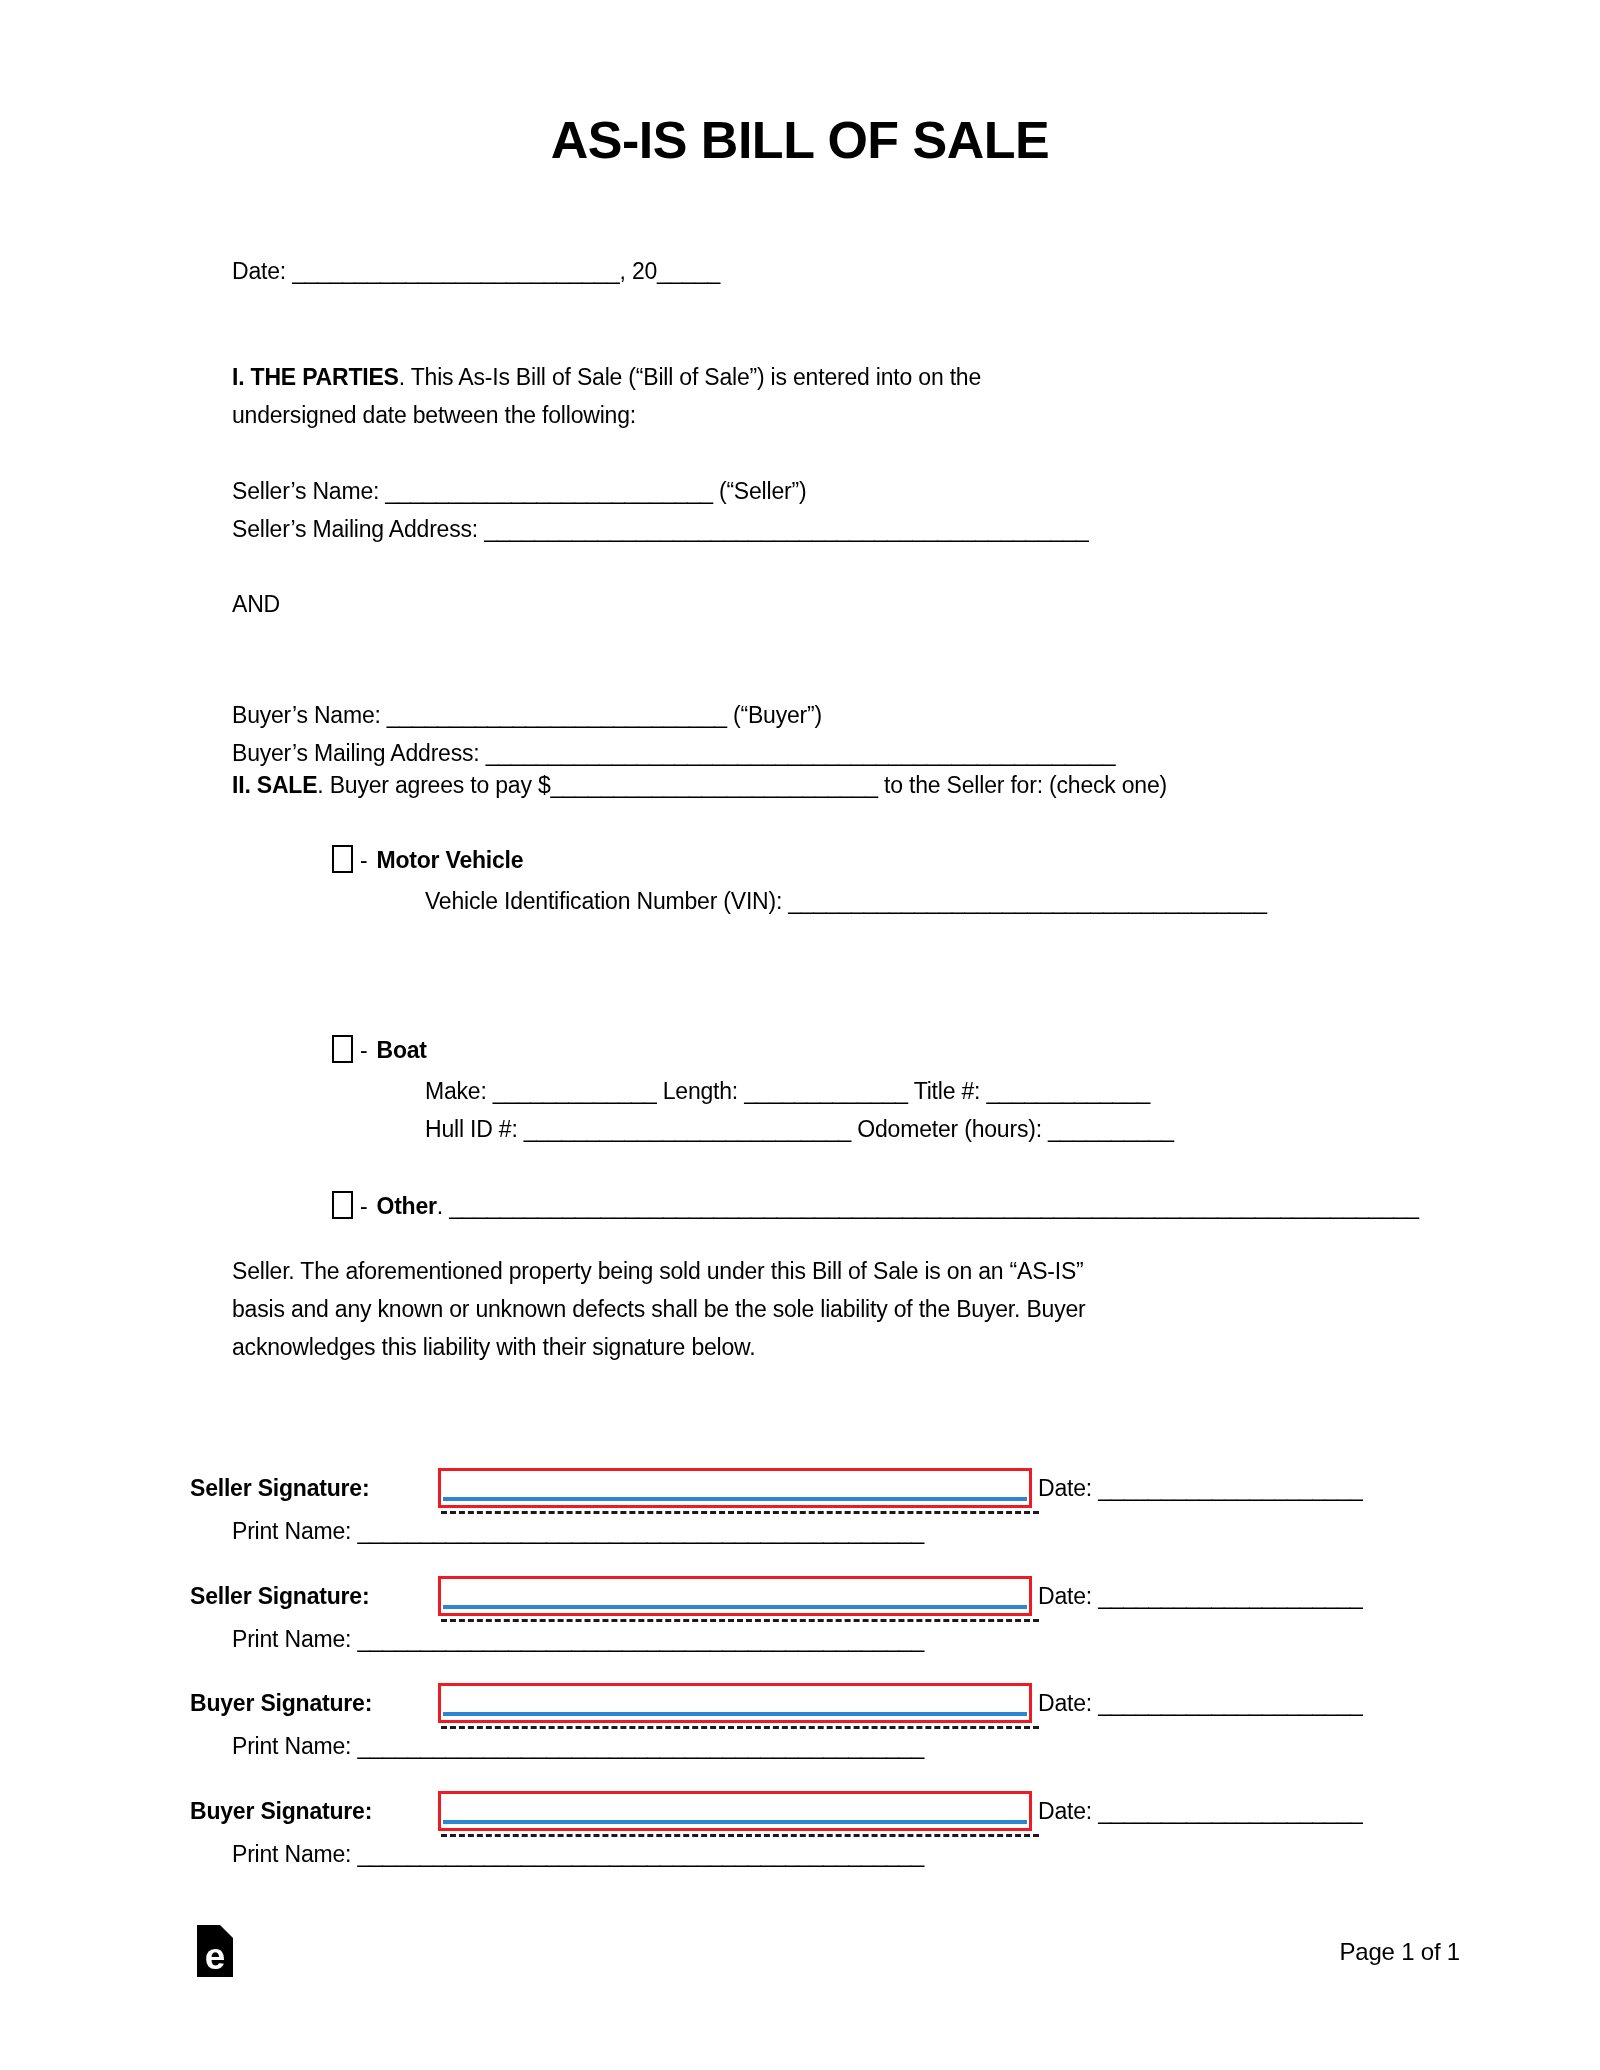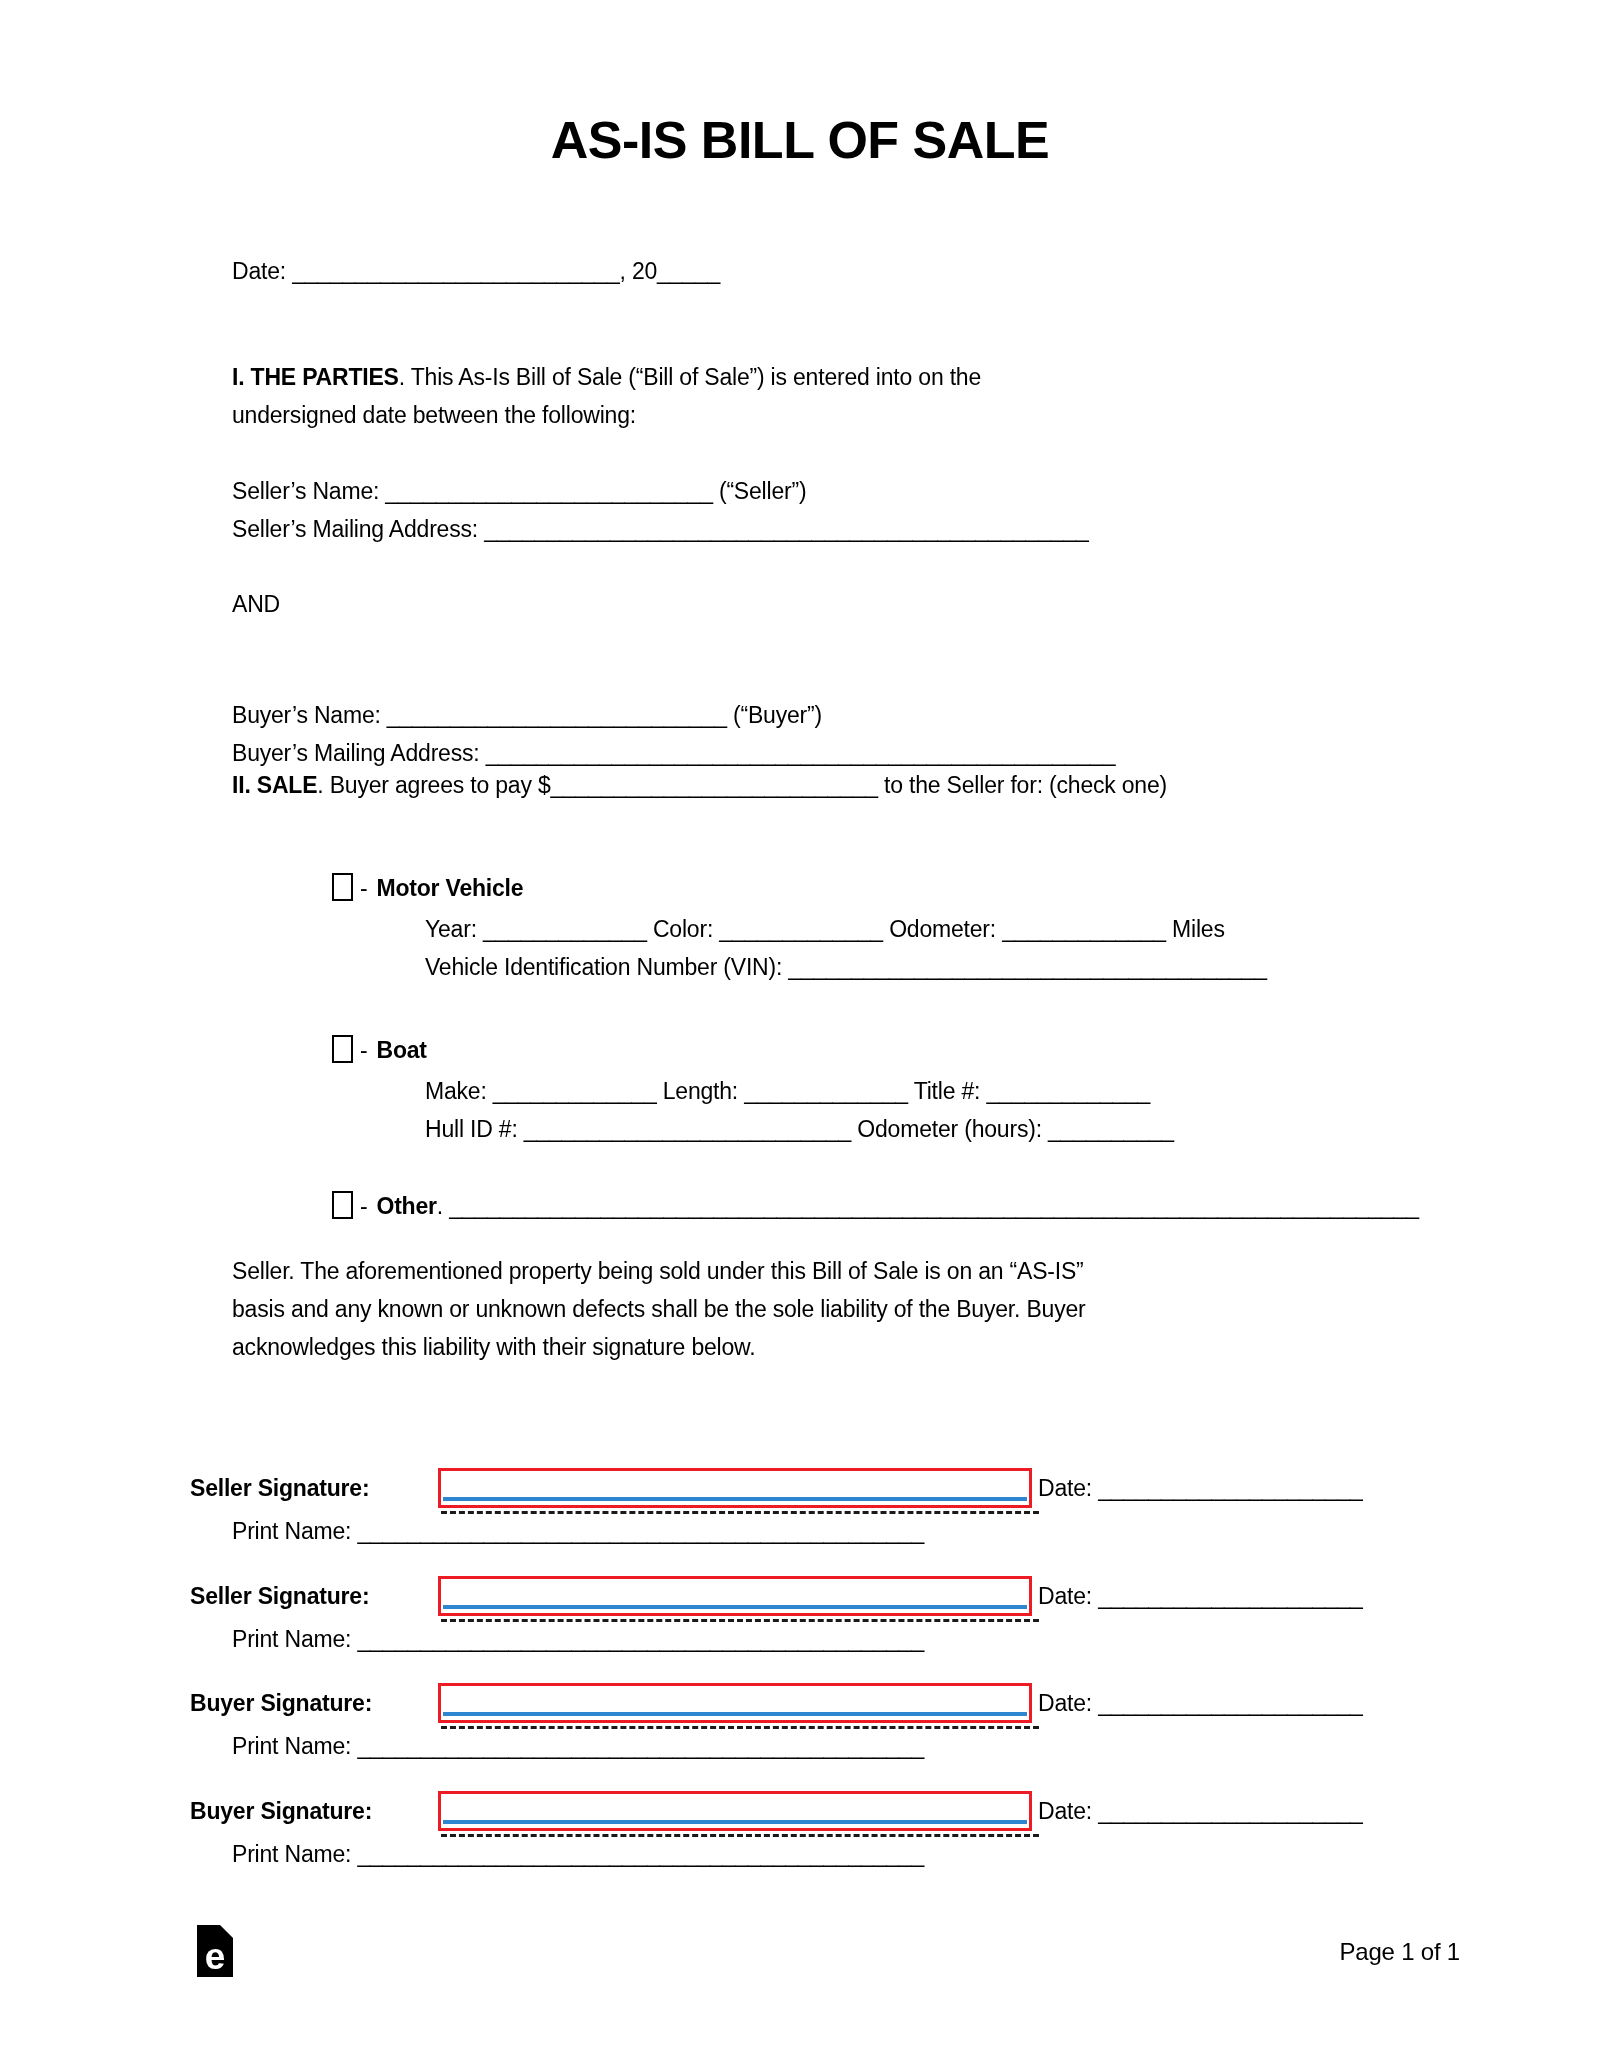--- a/index.html
+++ b/index.html
@@ -59,23 +59,22 @@
 
   <div class="abs pline" style="top:585px;">AND</div>
 
   <div class="abs" style="top:696px;">
     <div class="pline">Buyer’s Name: ___________________________ (“Buyer”)</div>
     <div class="pline">Buyer’s Mailing Address: __________________________________________________</div>
   </div>
 
   <div class="abs pline" style="top:766px;"><span class="bold">II. SALE</span><span>. Buyer agrees to pay $__________________________ to the Seller for: (check one)</span></div>
 
-  <div class="abs" style="top:866px;">
+  <div class="abs" style="top:838px;">
     <div class="opt-head"><span class="cb"></span><span class="sep">-</span><span class="bold">Motor Vehicle</span></div>
-    <div class="opt-sub">Year: _____________ Color: _____________ Odometer: _____________ Miles</div>
     <div class="opt-sub">Vehicle Identification Number (VIN): ______________________________________</div>
   </div>
 
   <div class="abs" style="top:1028px;">
     <div class="opt-head"><span class="cb"></span><span class="sep">-</span><span class="bold">Boat</span></div>
     <div class="opt-sub">Make: _____________ Length: _____________ Title #: _____________</div>
     <div class="opt-sub">Hull ID #: __________________________ Odometer (hours): __________</div>
   </div>
 
   <div class="abs" style="top:1184px;">

